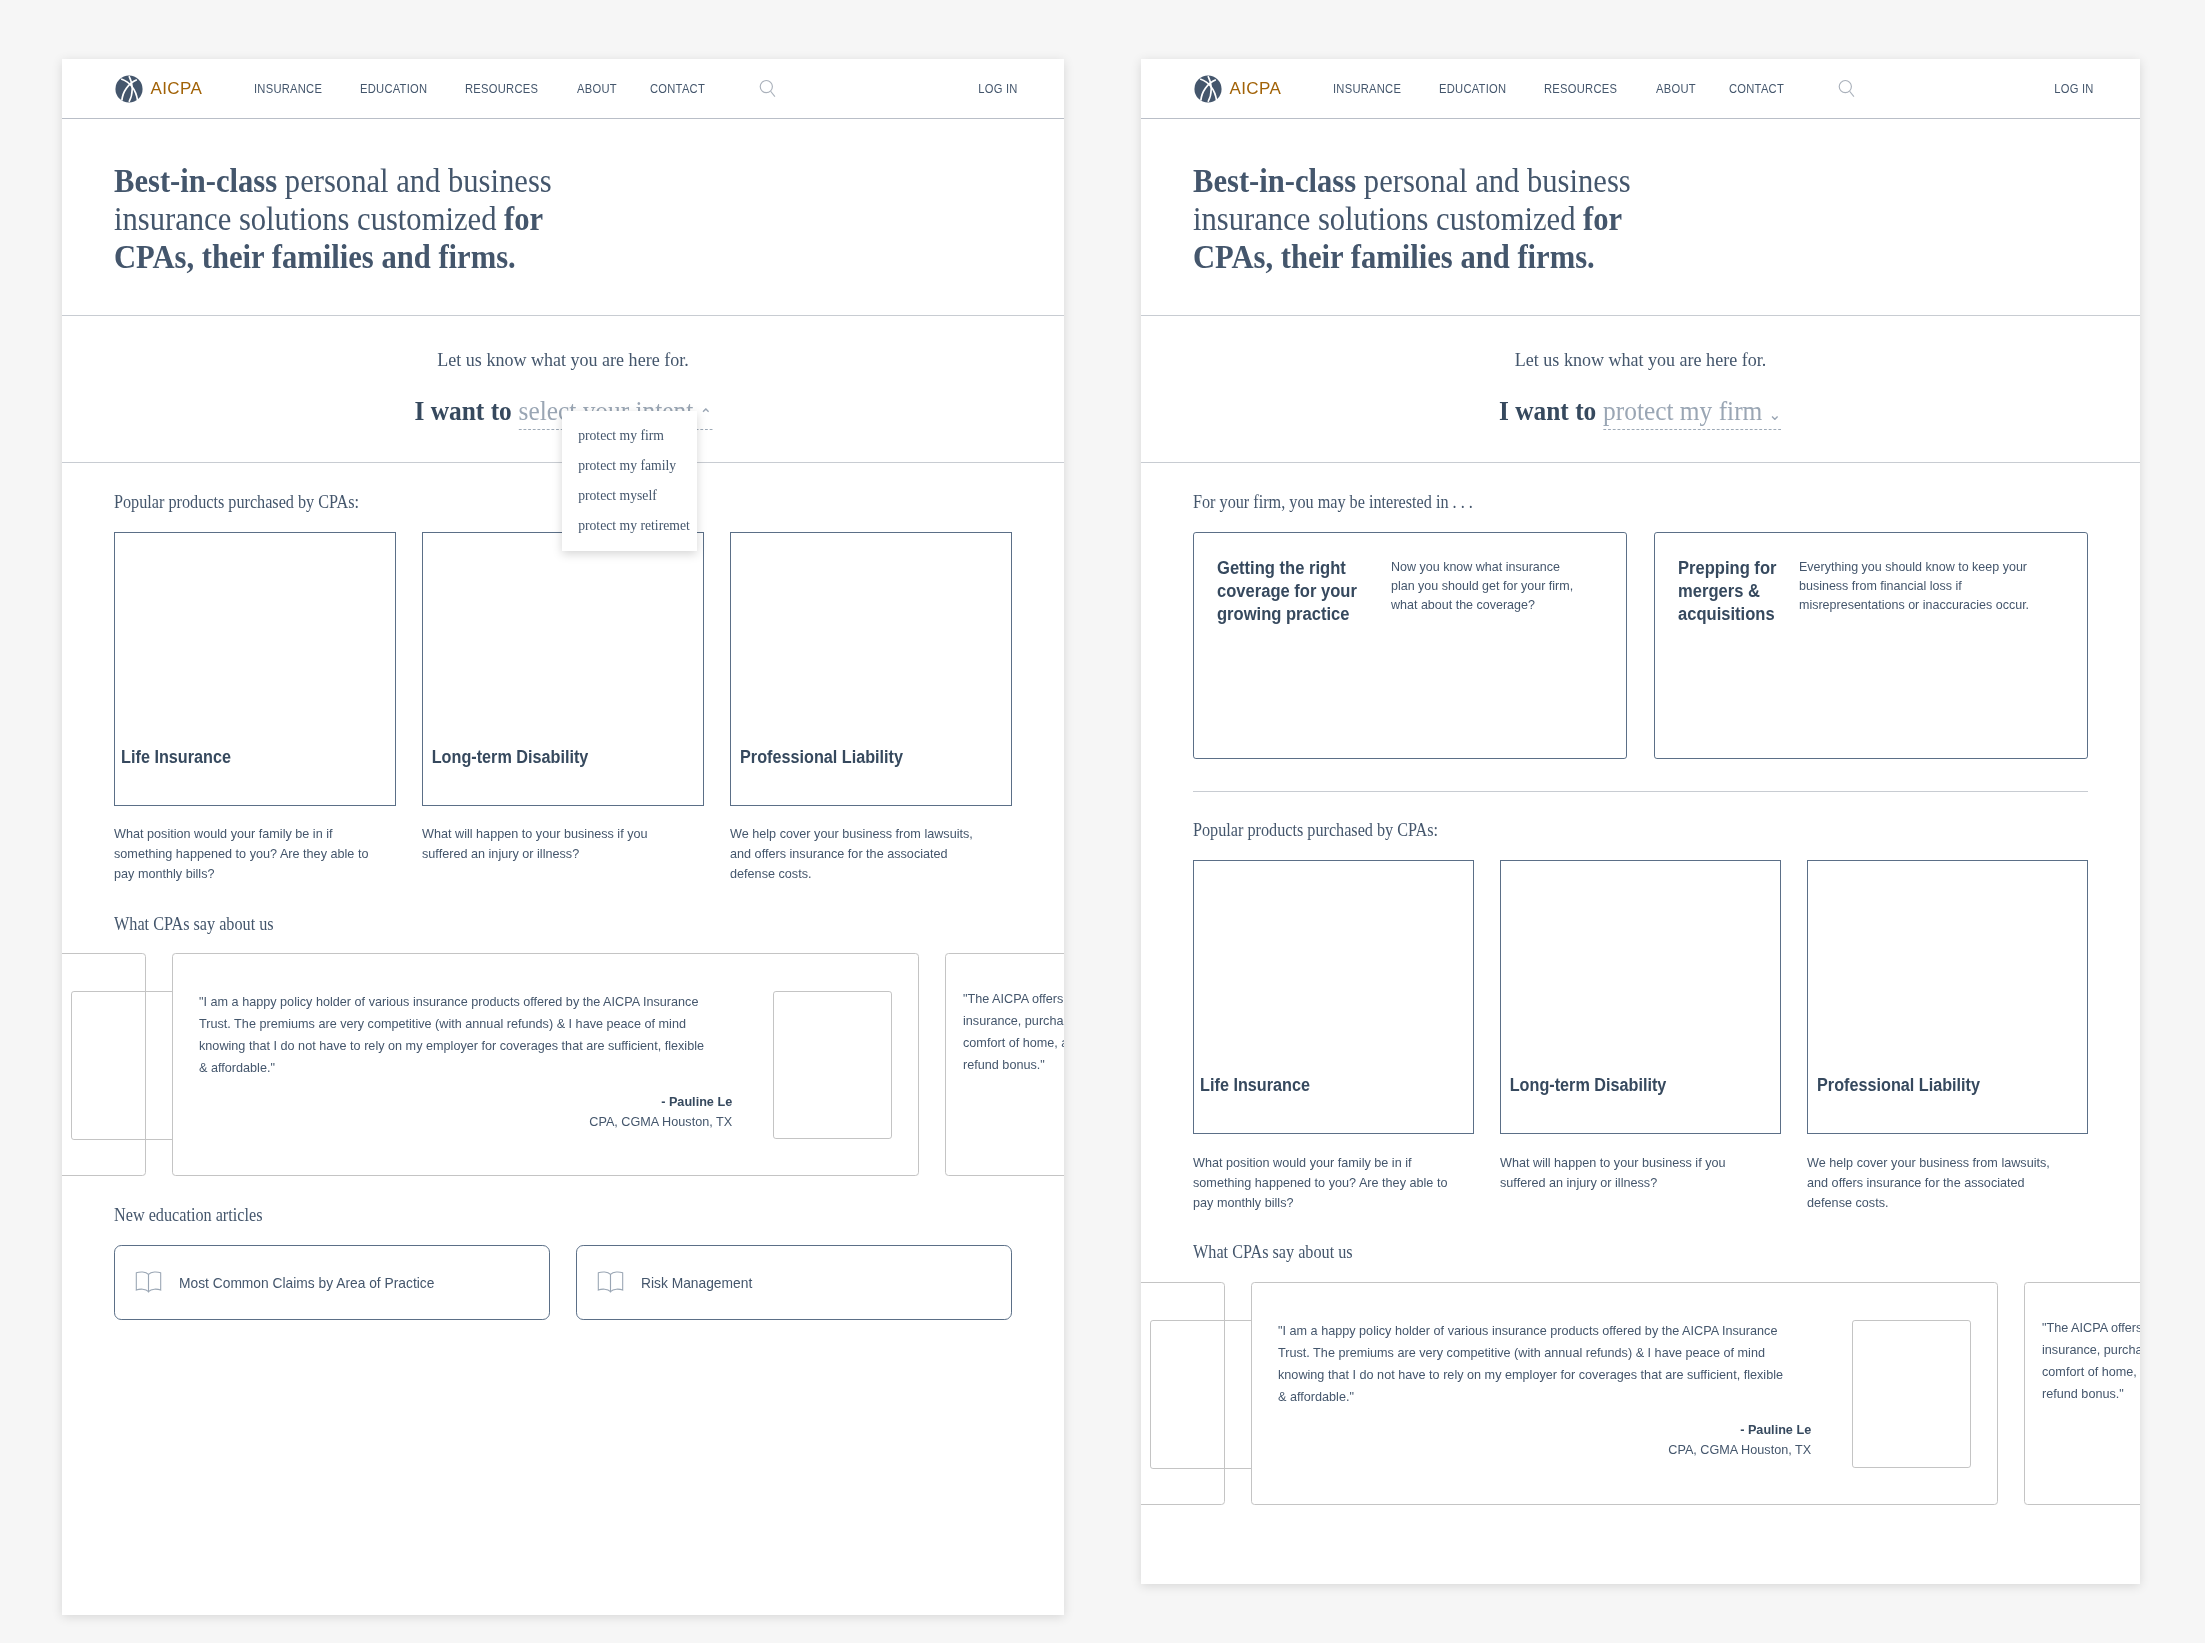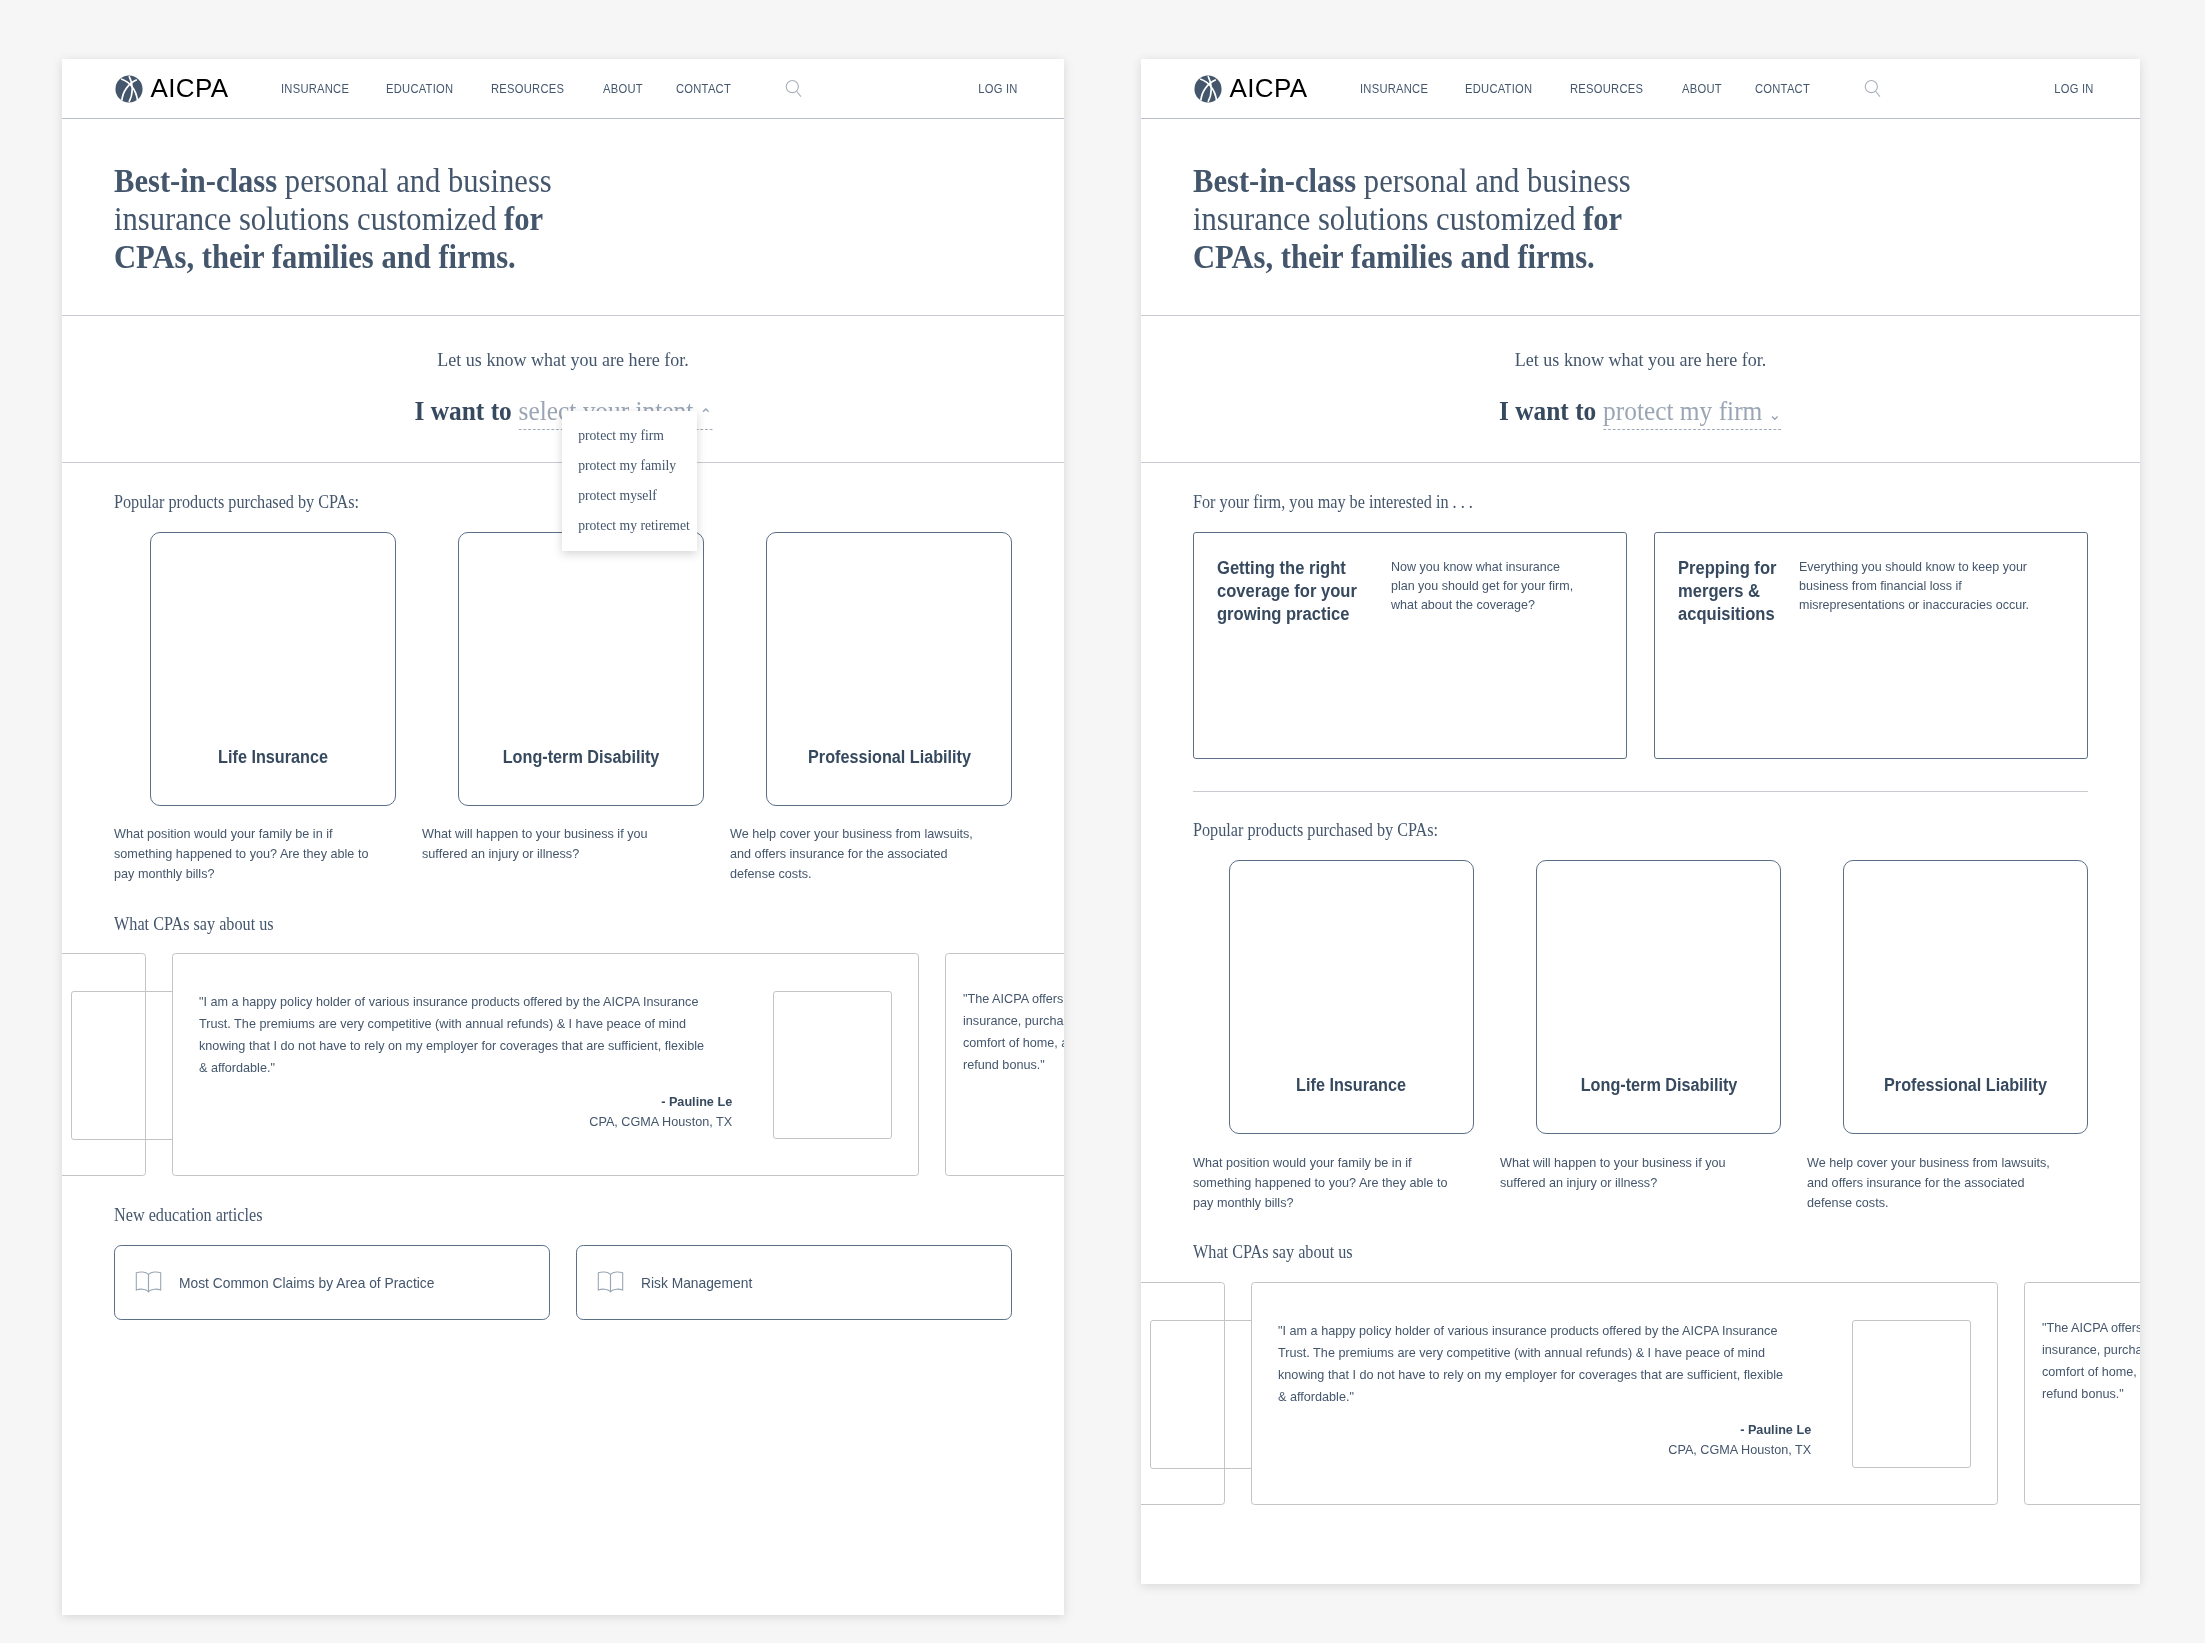--- a/index.html
+++ b/index.html
@@ -30,23 +30,23 @@
     border-bottom: 1.4px solid #b9bec7;
     display: flex;
     align-items: center;
     padding-left: 52px;
     padding-right: 43px;
   }
   .brand { display: flex; align-items: center; gap: 6.5px; }
   .brand-mark { width: 30px; height: 30px; display: block; }
   .brand-name {
     font-family: "Liberation Sans", sans-serif;
-    font-size: 26px;
+    font-size: 17px;
     letter-spacing: 0.4px;
-    color: #000000;
+    color: #a16207;
   }
   .nav-links { display: flex; align-items: center; gap: 26.6px; margin-left: 52px; }
   .nav-link {
     font-size: 13px;
     letter-spacing: 0.3px;
     color: #44566c;
     text-transform: uppercase;
     transform: scaleX(.86);
     transform-origin: left center;
     white-space: nowrap;
@@ -164,27 +164,26 @@
     color: #44566c;
     transform: scaleX(.92);
     transform-origin: left bottom;
   }
 
   
   .product-row { display: flex; gap: 26.6px; }
   .product-col { flex: 1; }
   .product-card {
     border: 1.1px solid #5b6f87;
-    border-radius: 10px;
+    border-radius: 0;
     height: 274px;
     display: flex;
     align-items: flex-end;
-    justify-content: center;
+    justify-content: flex-start;
     padding-bottom: 37px;
-    margin-left: 36px;
   }
   .product-card span {
     font-size: 18px;
     font-weight: 700;
     color: #36495e;
     transform: scaleX(.9);
   }
   .product-desc {
     margin-top: 18.7px;
     font-size: 13.6px;

